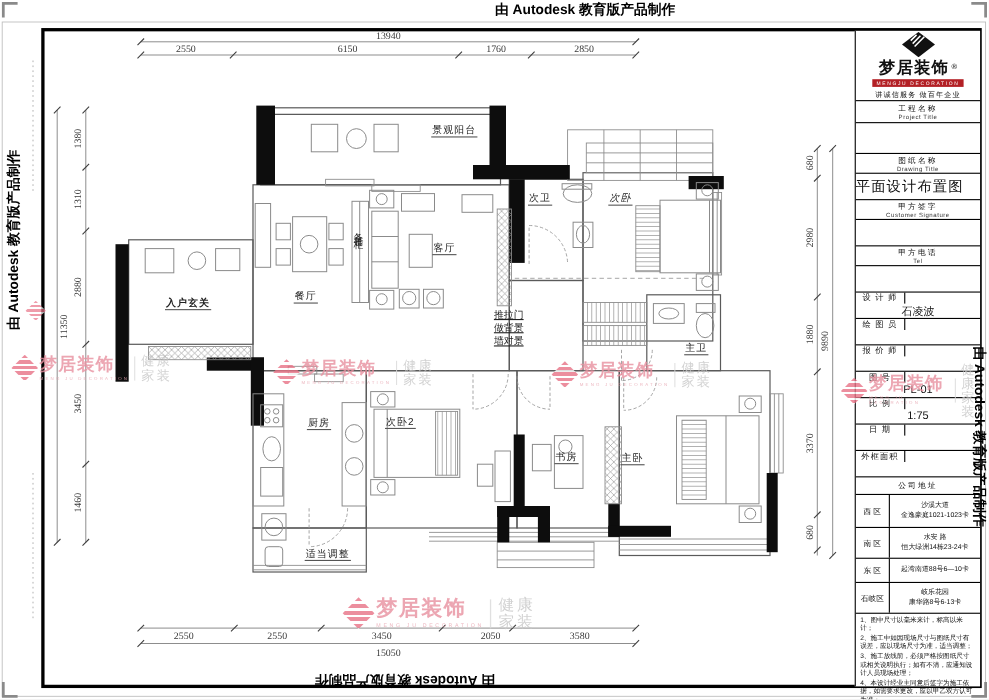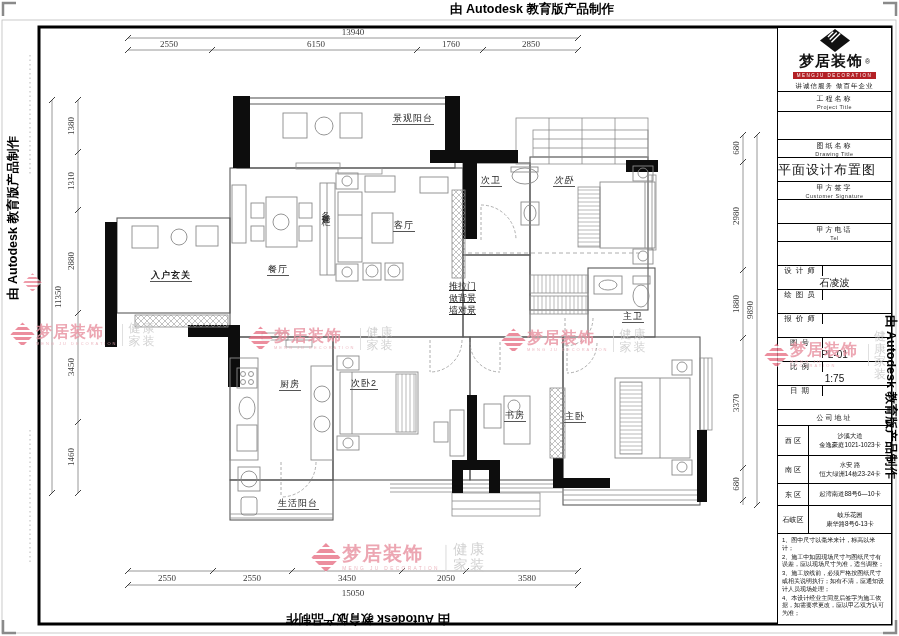--- a/index.html
+++ b/index.html
@@ -311,21 +311,21 @@
   <div class="room-v" style="left:320px;top:204px;">备餐柜</div>
   <div class="room" style="left:393px;top:220px;">客厅</div>
   <div class="room" style="left:480px;top:175px;">次卫</div>
   <div class="room" style="left:553px;top:175px;font-style:italic;">次卧</div>
   <div class="room-note" style="left:449px;top:280px;">推拉门做背景墙对景</div>
   <div class="room" style="left:622px;top:311px;">主卫</div>
   <div class="room" style="left:279px;top:379px;">厨房</div>
   <div class="room" style="left:350px;top:378px;">次卧2</div>
   <div class="room" style="left:504px;top:410px;">书房</div>
   <div class="room" style="left:564px;top:411px;">主卧</div>
-  <div class="room" style="left:277px;top:498px;">生活阳台</div>
+  <div class="room" style="left:277px;top:498px;">适当调整</div>
 
   <span class="dim" style="left:331px;top:27px;">13940</span>
   <span class="dim" style="left:147px;top:39px;">2550</span>
   <span class="dim" style="left:294px;top:39px;">6150</span>
   <span class="dim" style="left:429px;top:39px;">1760</span>
   <span class="dim" style="left:509px;top:39px;">2850</span>
 
   <span class="dim" style="left:145px;top:573px;">2550</span>
   <span class="dim" style="left:230px;top:573px;">2550</span>
   <span class="dim" style="left:325px;top:573px;">3450</span>
@@ -467,20 +467,24 @@
         <span class="val">PL-01</span>
       </div>
     <div class="tb-row">
         <span class="lab">比    例</span>
         <span class="val">1:75</span>
       </div>
     <div class="tb-row">
         <span class="lab">日    期</span>
         <span class="val"></span>
       </div>
+    <div class="tb-row">
+        <span class="lab">外框面积</span>
+        <span class="val"></span>
+      </div>
 
     <div class="tb-addrhead">公司地址</div>
     <div class="tb-addr" style="height:30px;">
       <span class="dist">西 区</span>
       <span class="lines">
           <span>沙溪大道</span>
           <span>金逸豪庭1021-1023卡</span>
         </span>
     </div>
     <div class="tb-addr" style="height:28px;">

